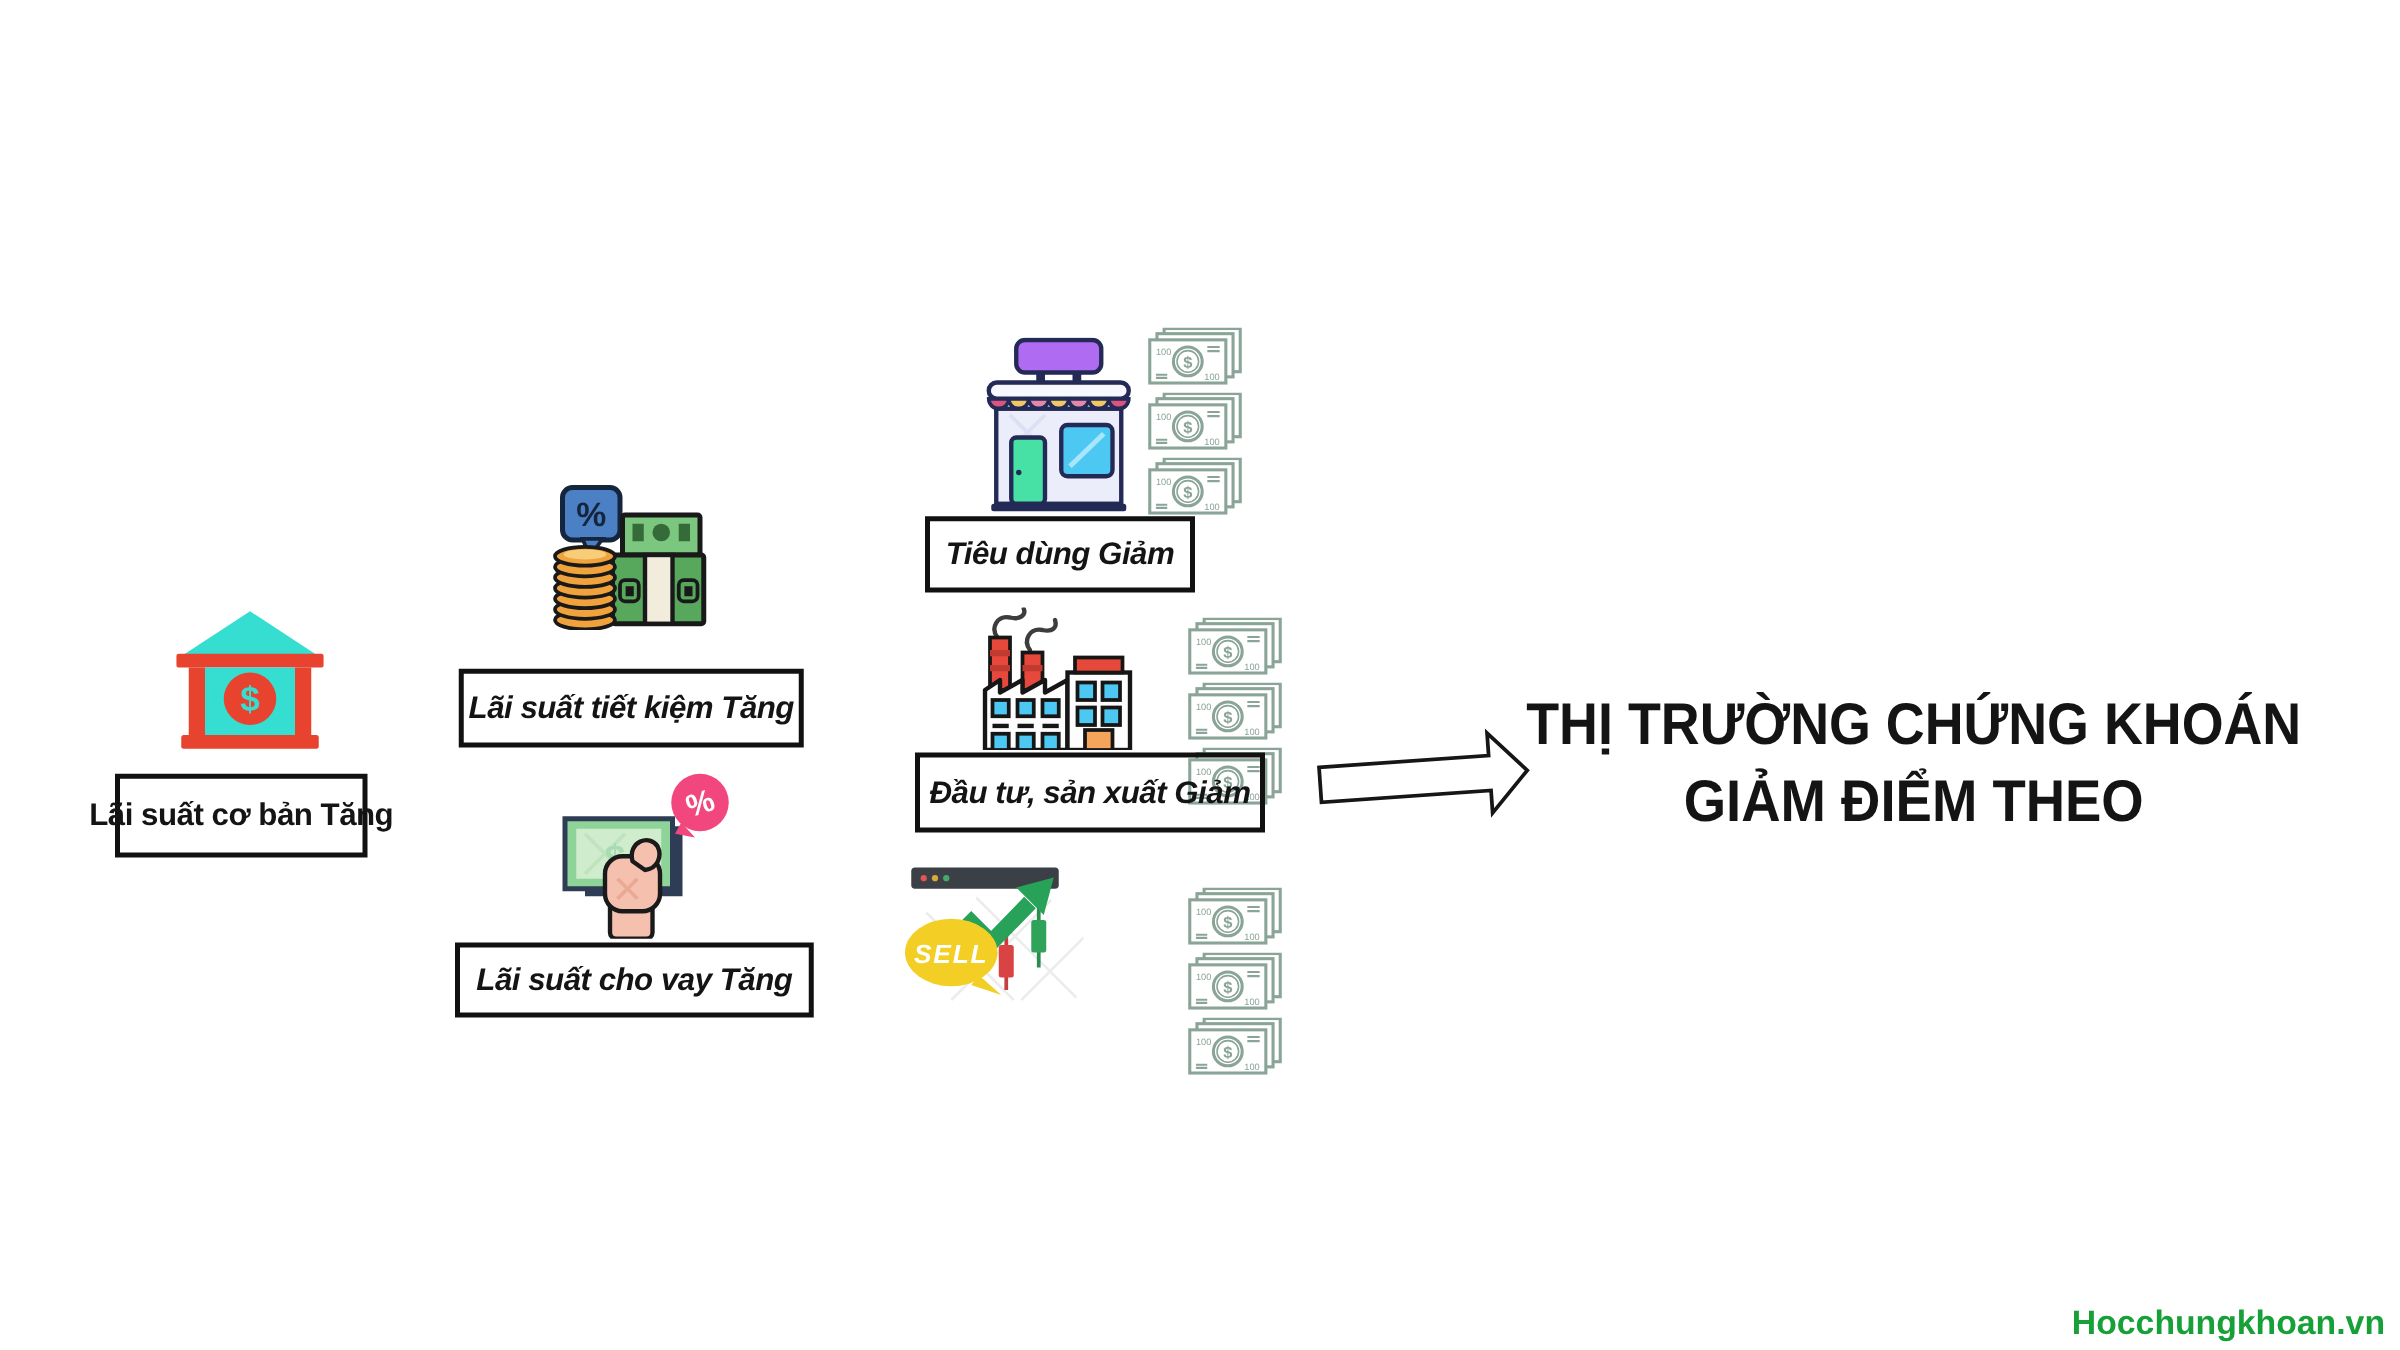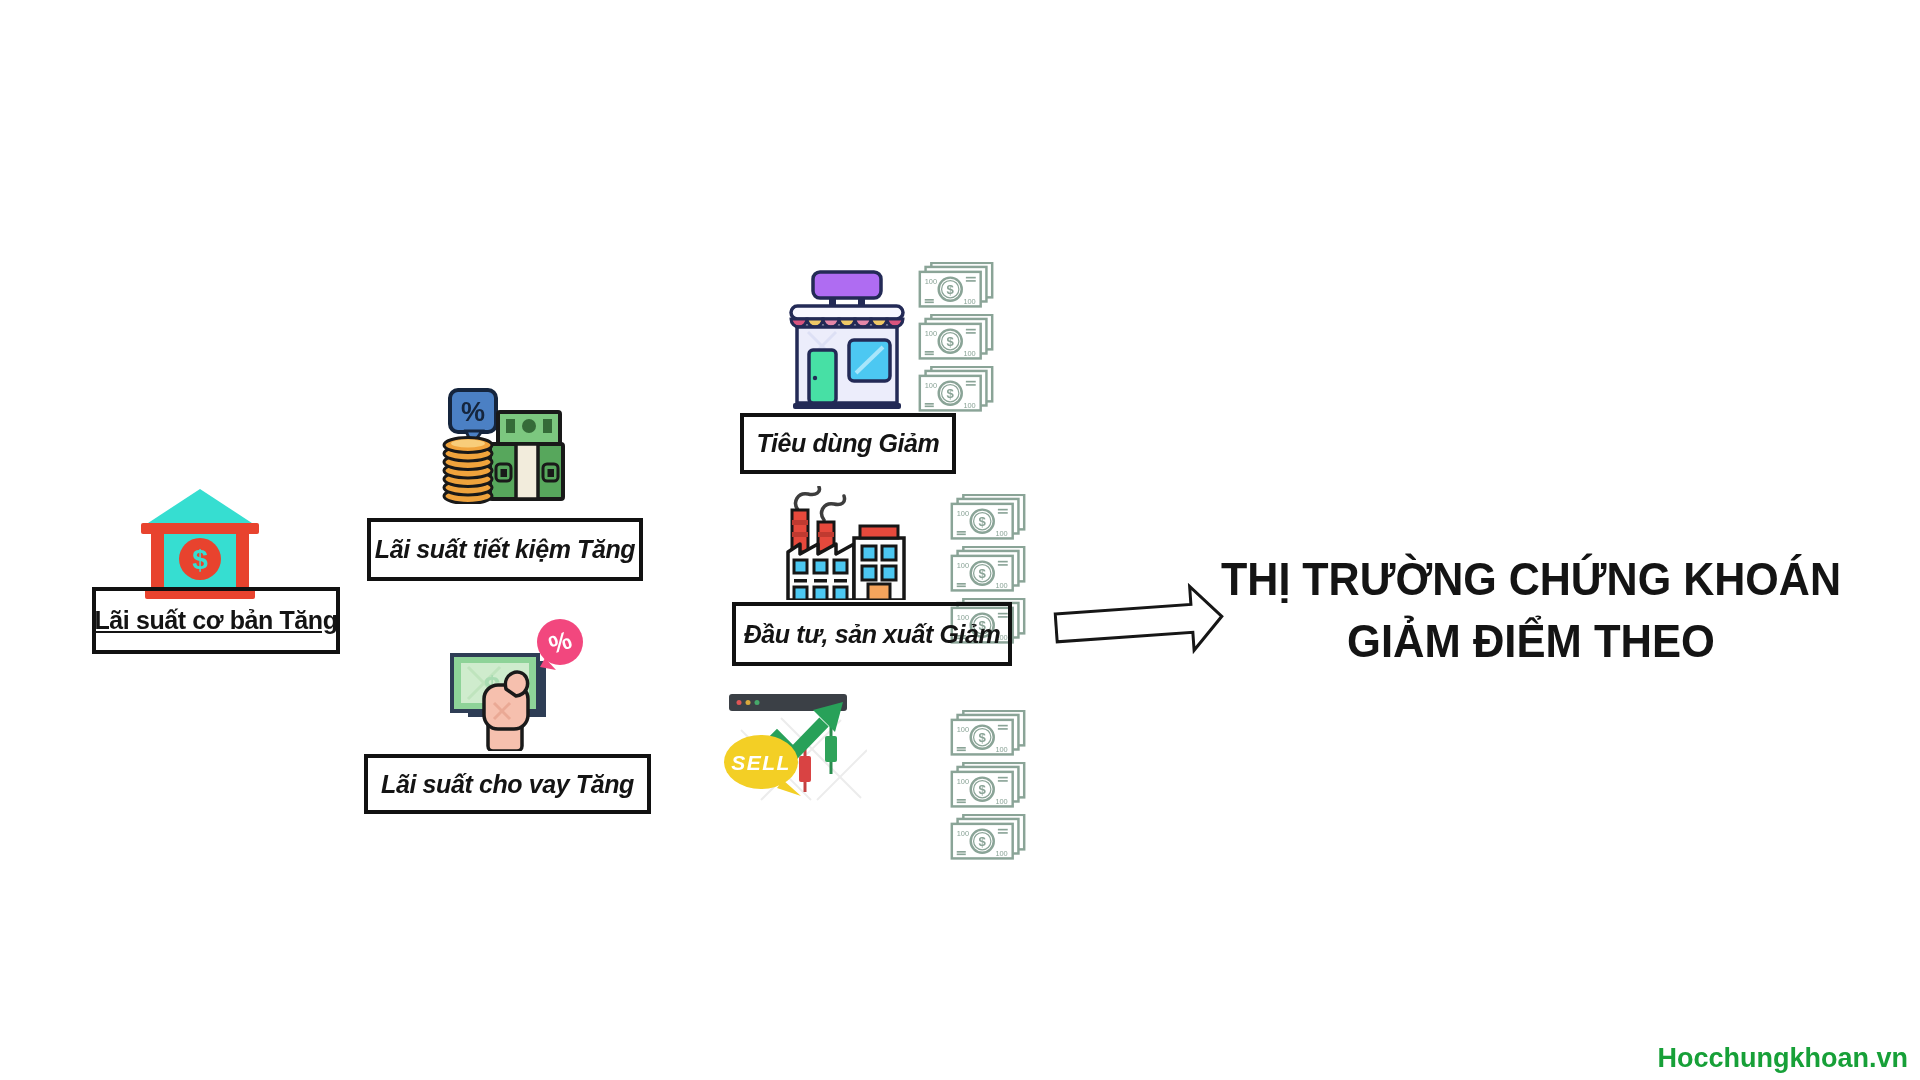--- a/index.html
+++ b/index.html
@@ -24,22 +24,22 @@
              color:#17a038;}
   svg text{font-family:"Liberation Sans",sans-serif;}
   
   #i-bank   {left:141px;top:487px;width:118px;height:114px;}
   #i-savings{left:440px;top:388px;width:126px;height:116px;}
   #i-lending{left:448px;top:617px;width:138px;height:134px;}
   #i-store  {left:786px;top:270px;width:122px;height:140px;}
   #i-factory{left:784px;top:486px;width:128px;height:114px;}
   #i-stock  {left:721px;top:670px;width:146px;height:132px;}
   
-  #b-base        {left:92px; top:587px;width:248px;height:67px;text-decoration:underline;}
-  #b-savings     {left:367px;top:518px;width:276px;height:63px;}
+  #b-base        {left:92px; top:619px;width:202px;height:67px;}
+  #b-savings     {left:367px;top:535px;width:276px;height:63px;}
   #b-lending     {left:364px;top:754px;width:287px;height:60px;}
   #b-consumption {left:740px;top:413px;width:216px;height:61px;}
   #b-production  {left:732px;top:602px;width:280px;height:64px;}
   #b-stock       {left:716px;top:806px;width:241px;height:62px;}
   
   #c-store  {left:918px;top:262px;}
   #c-factory{left:950px;top:494px;}
   #c-stock  {left:950px;top:710px;}
 </style>
 </head>

